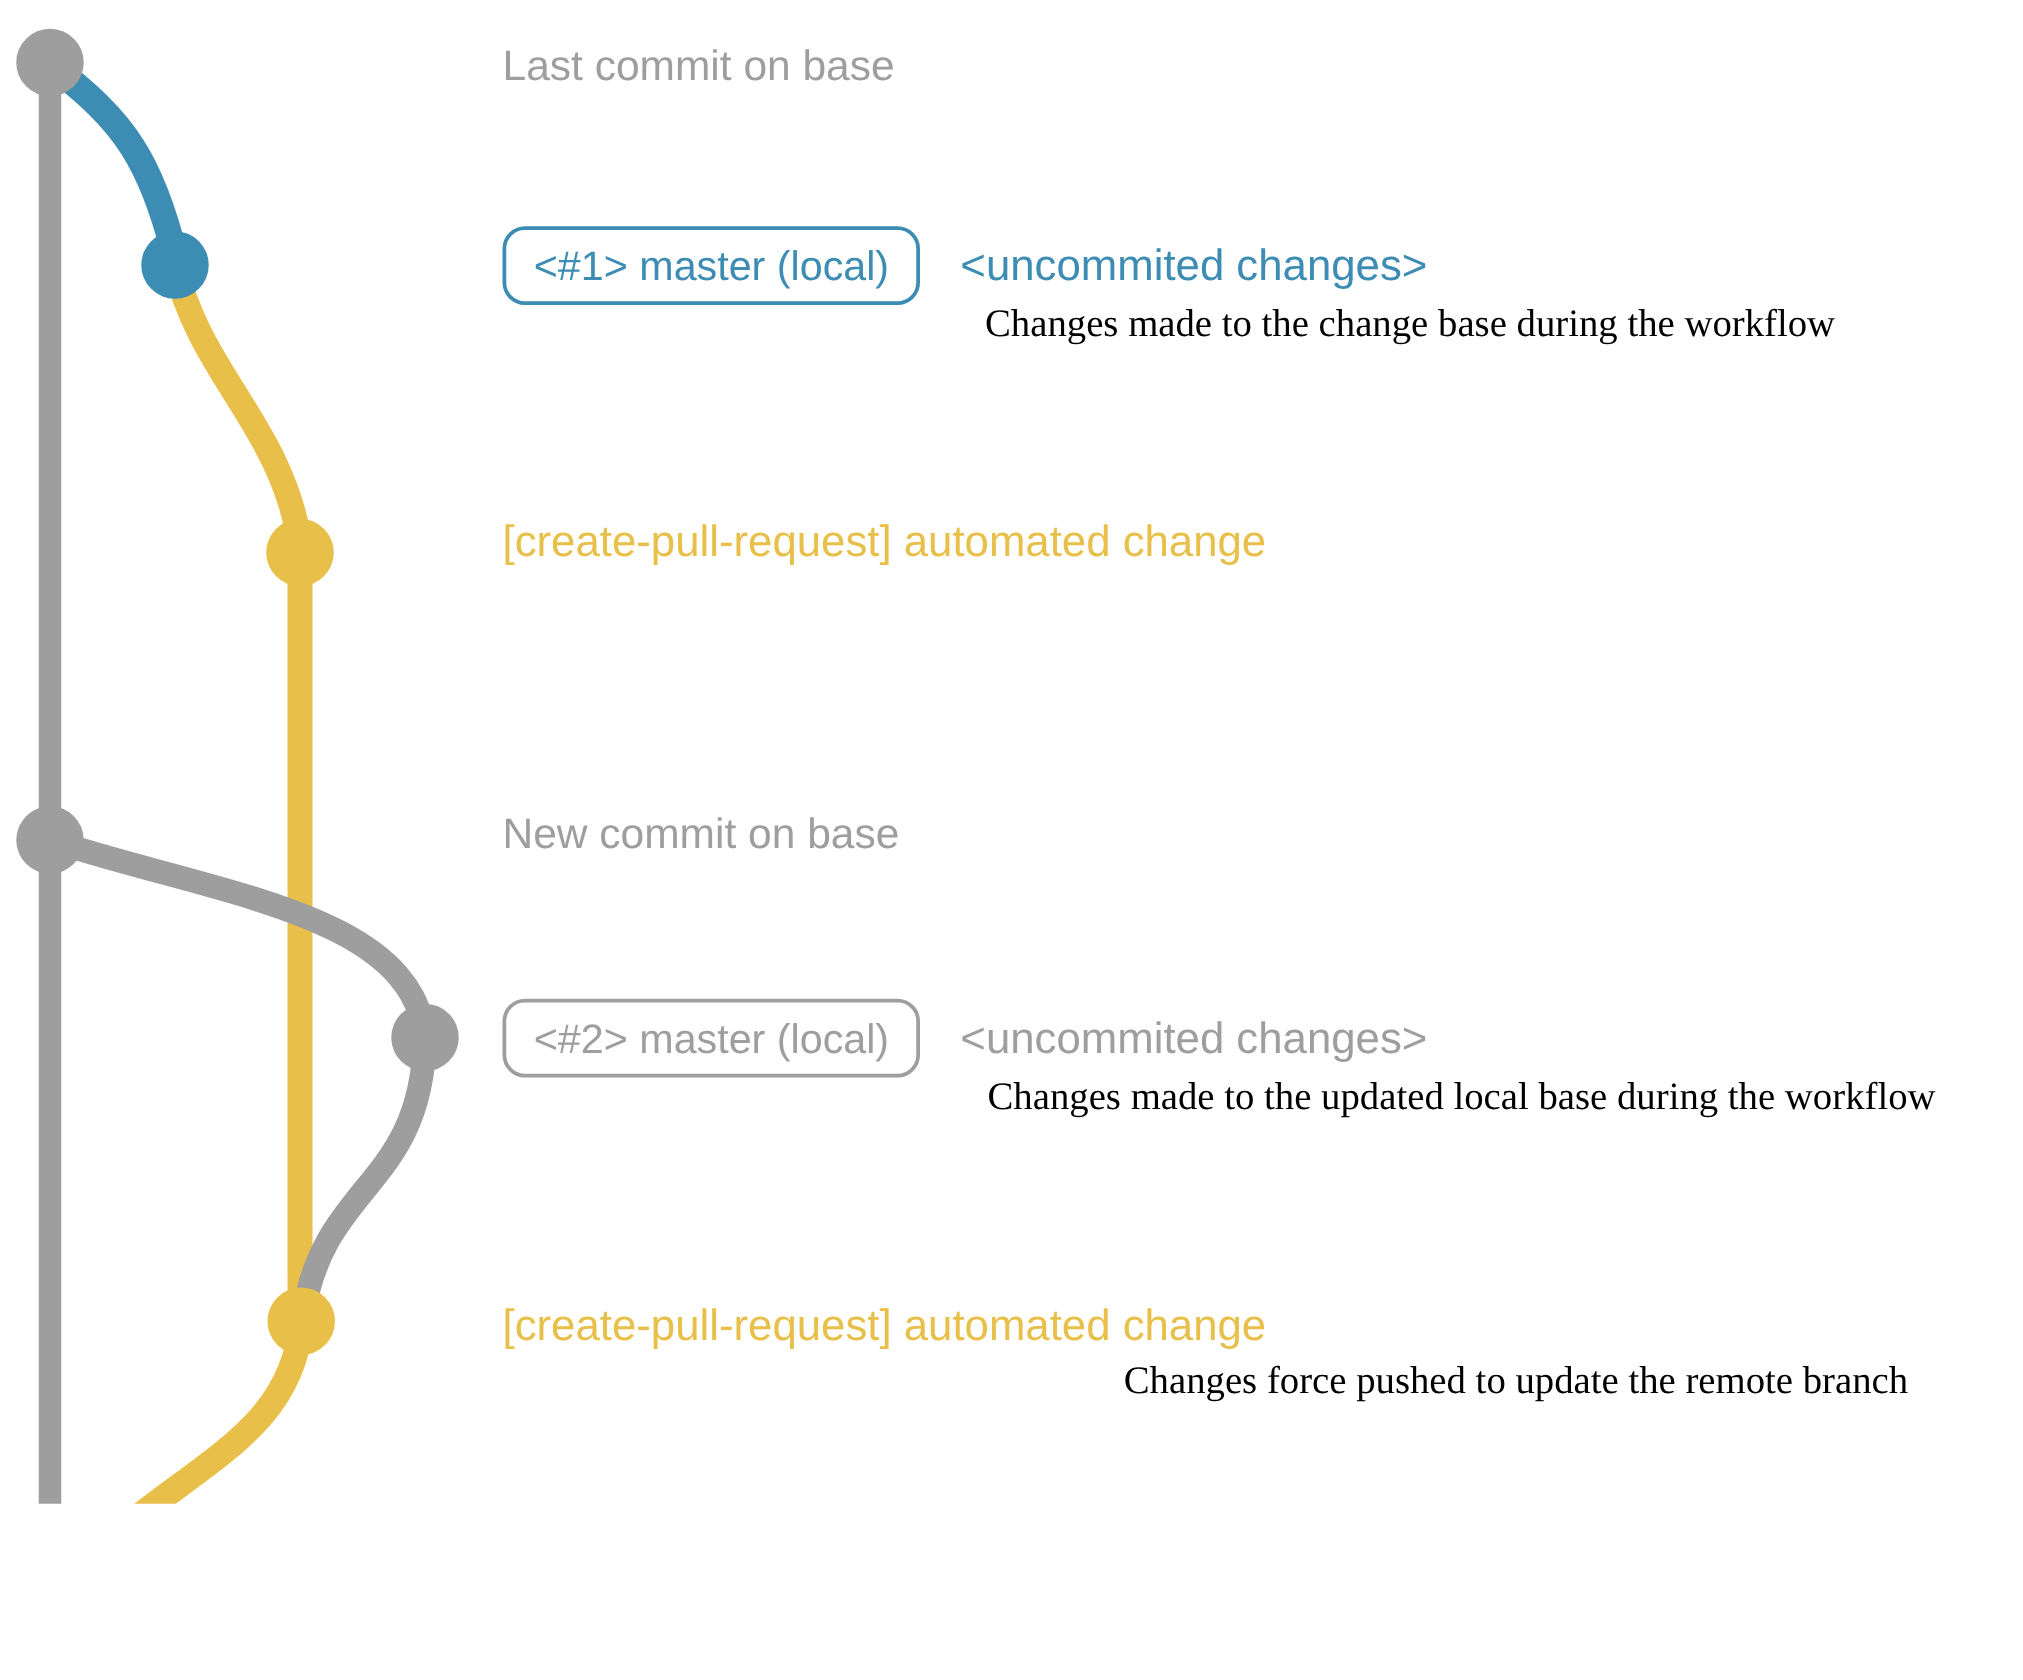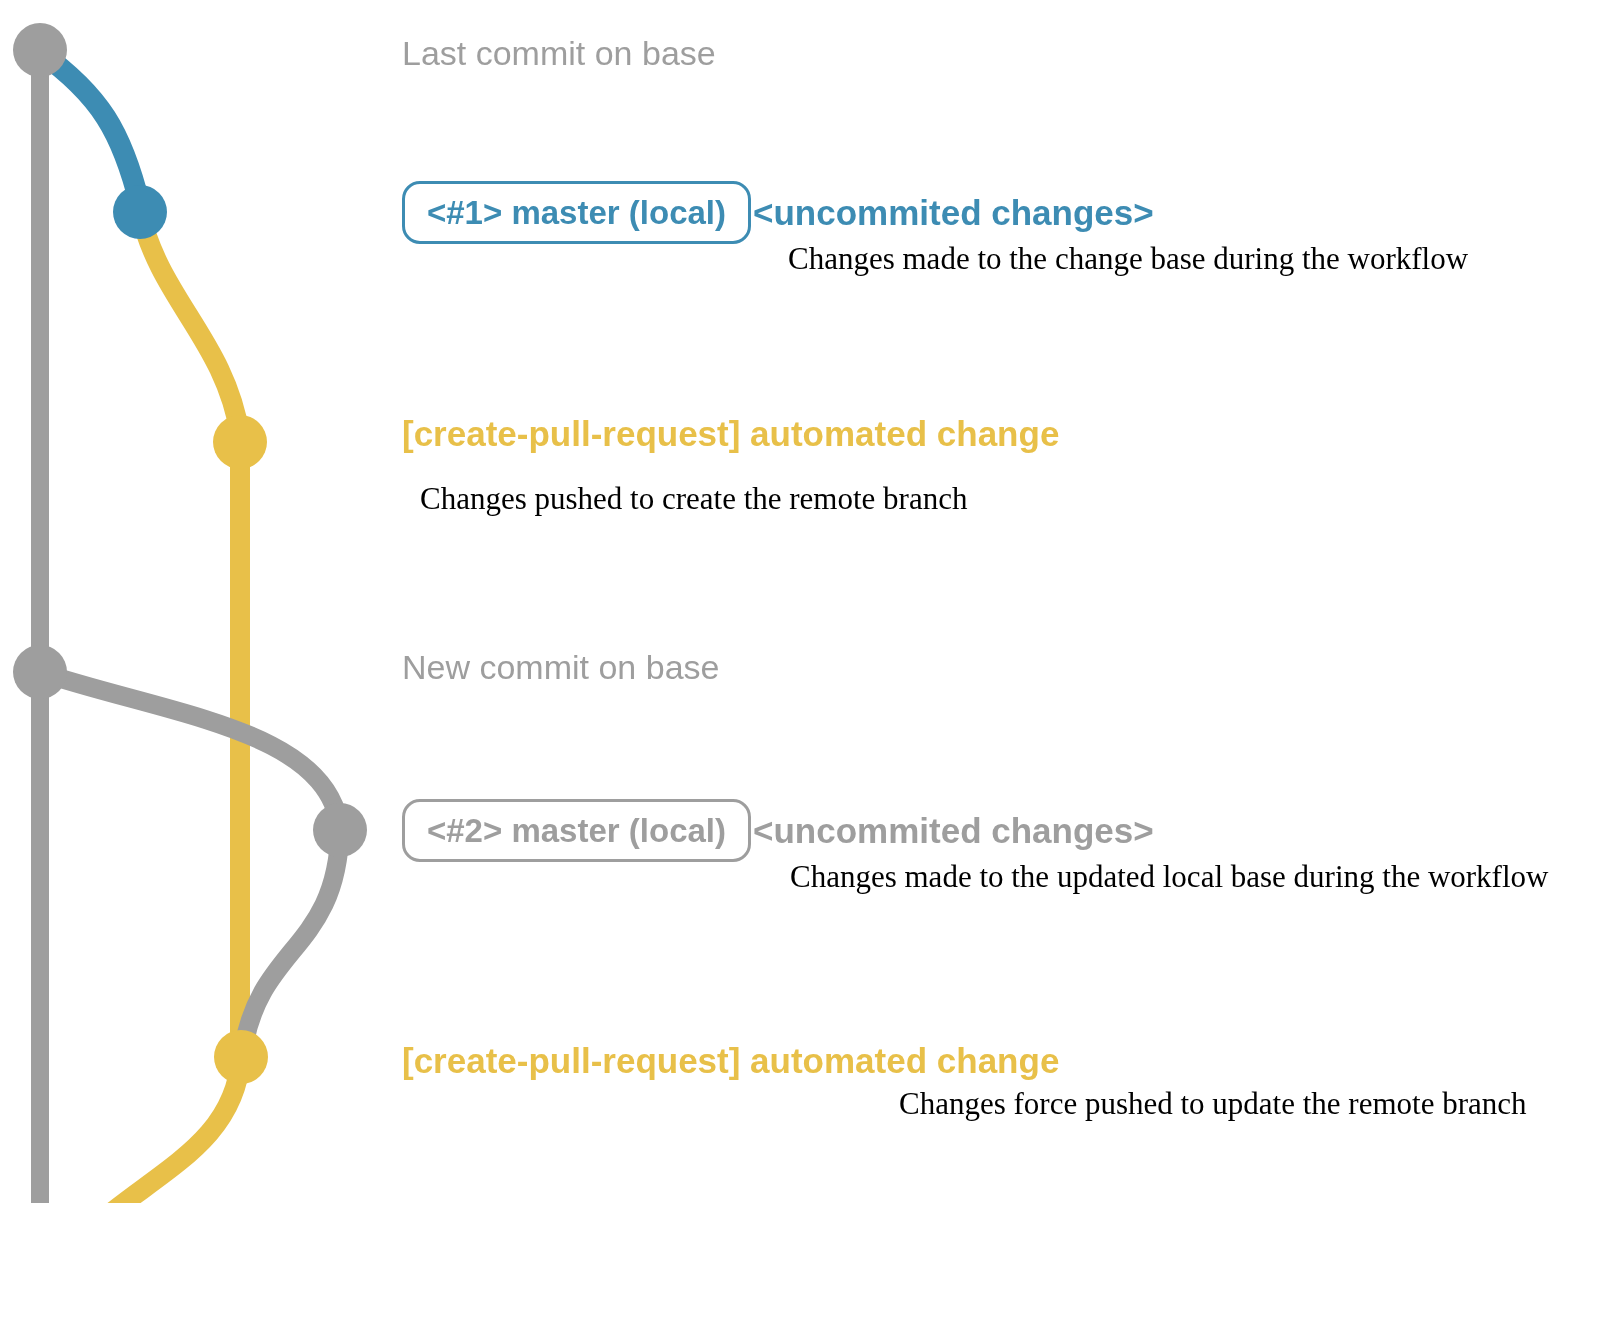--- a/index.html
+++ b/index.html
@@ -24,24 +24,23 @@
     position: absolute;
     font-size: 34px;
     color: var(--gray);
     white-space: nowrap;
     line-height: 40px;
   }
   .commit-row {
     position: absolute;
     display: flex;
     align-items: center;
-    gap: 2px;
+    gap: 32px;
     height: 63px;
     white-space: nowrap;
-    font-weight: bold;
   }
   .ref-box {
     display: inline-flex;
     align-items: center;
     height: 63px;
     padding: 0 22px;
     border: 3px solid;
     border-radius: 18px;
     font-size: 33px;
     white-space: nowrap;
@@ -91,21 +90,20 @@
 
   <div class="commit-row" style="left:402px; top:181px;">
     <span class="ref-box c-blue">&lt;#1&gt; master (local)</span>
     <span class="msg c-blue">&lt;uncommited changes&gt;</span>
   </div>
   <div class="caption" style="left:788px; top:240px;">Changes made to the change base during the workflow</div>
 
   <div class="commit-row" style="left:402px; top:413px; height:42px;">
     <span class="msg c-yellow">[create-pull-request] automated change</span>
   </div>
-  <div class="caption" style="left:420px; top:480px;">Changes pushed to create the remote branch</div>
 
   <div class="heading" style="left:402px; top:647px;">New commit on base</div>
 
   <div class="commit-row" style="left:402px; top:799px;">
     <span class="ref-box c-gray">&lt;#2&gt; master (local)</span>
     <span class="msg c-gray">&lt;uncommited changes&gt;</span>
   </div>
   <div class="caption" style="left:790px; top:858px;">Changes made to the updated local base during the workflow</div>
 
   <div class="commit-row" style="left:402px; top:1029px;">

